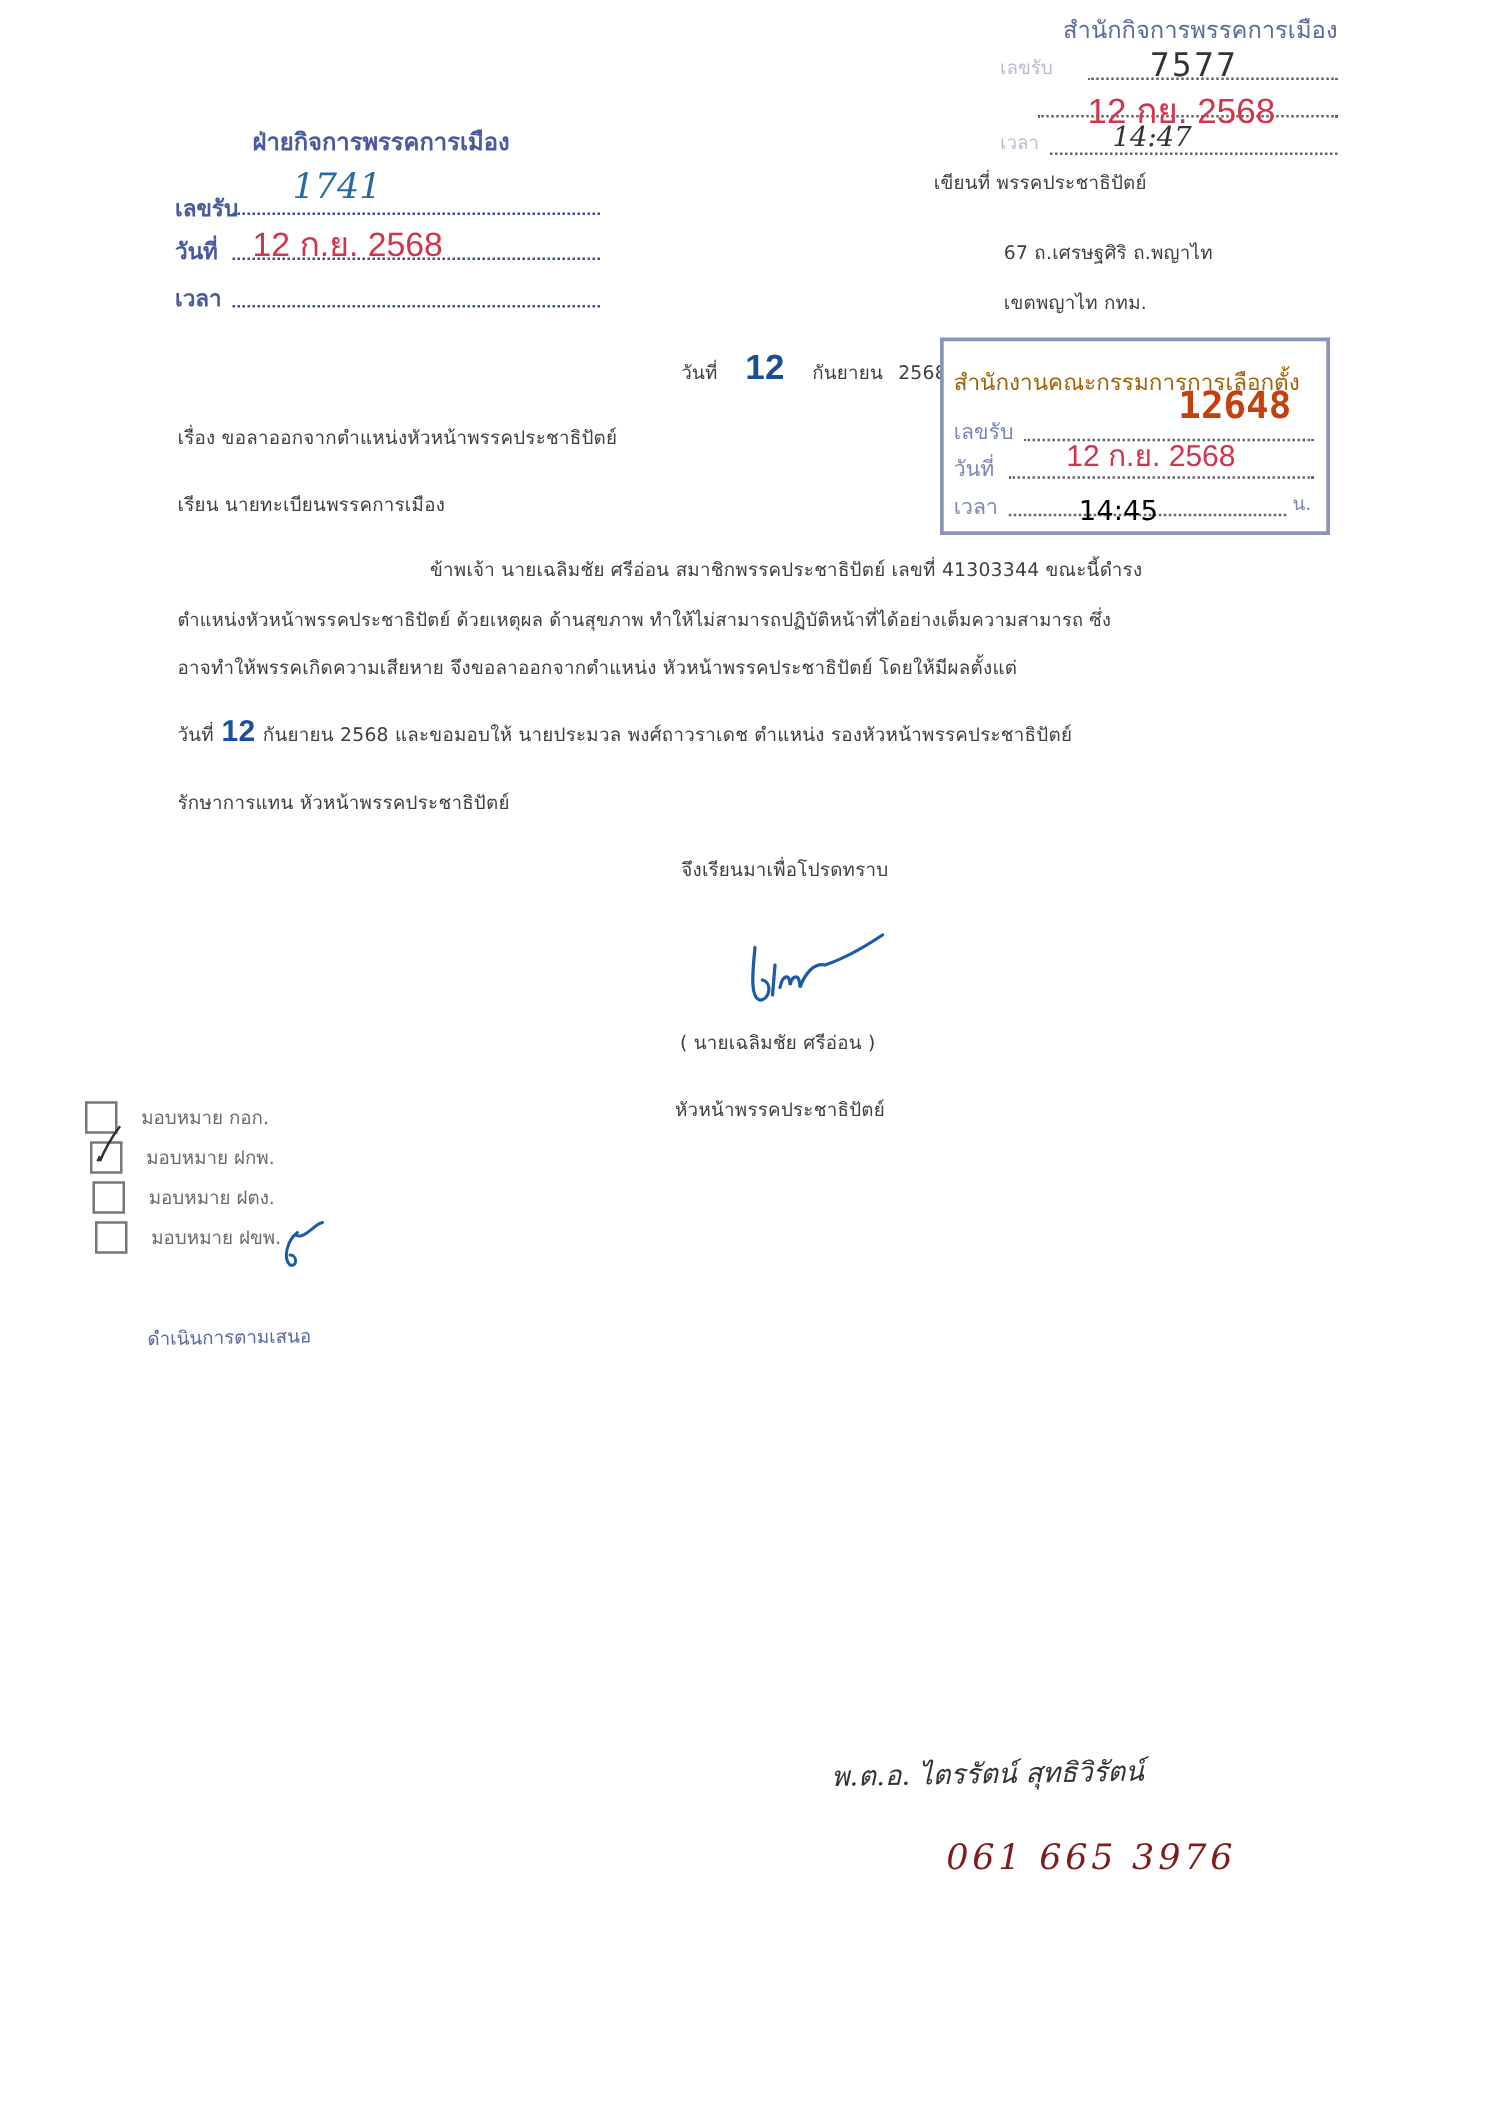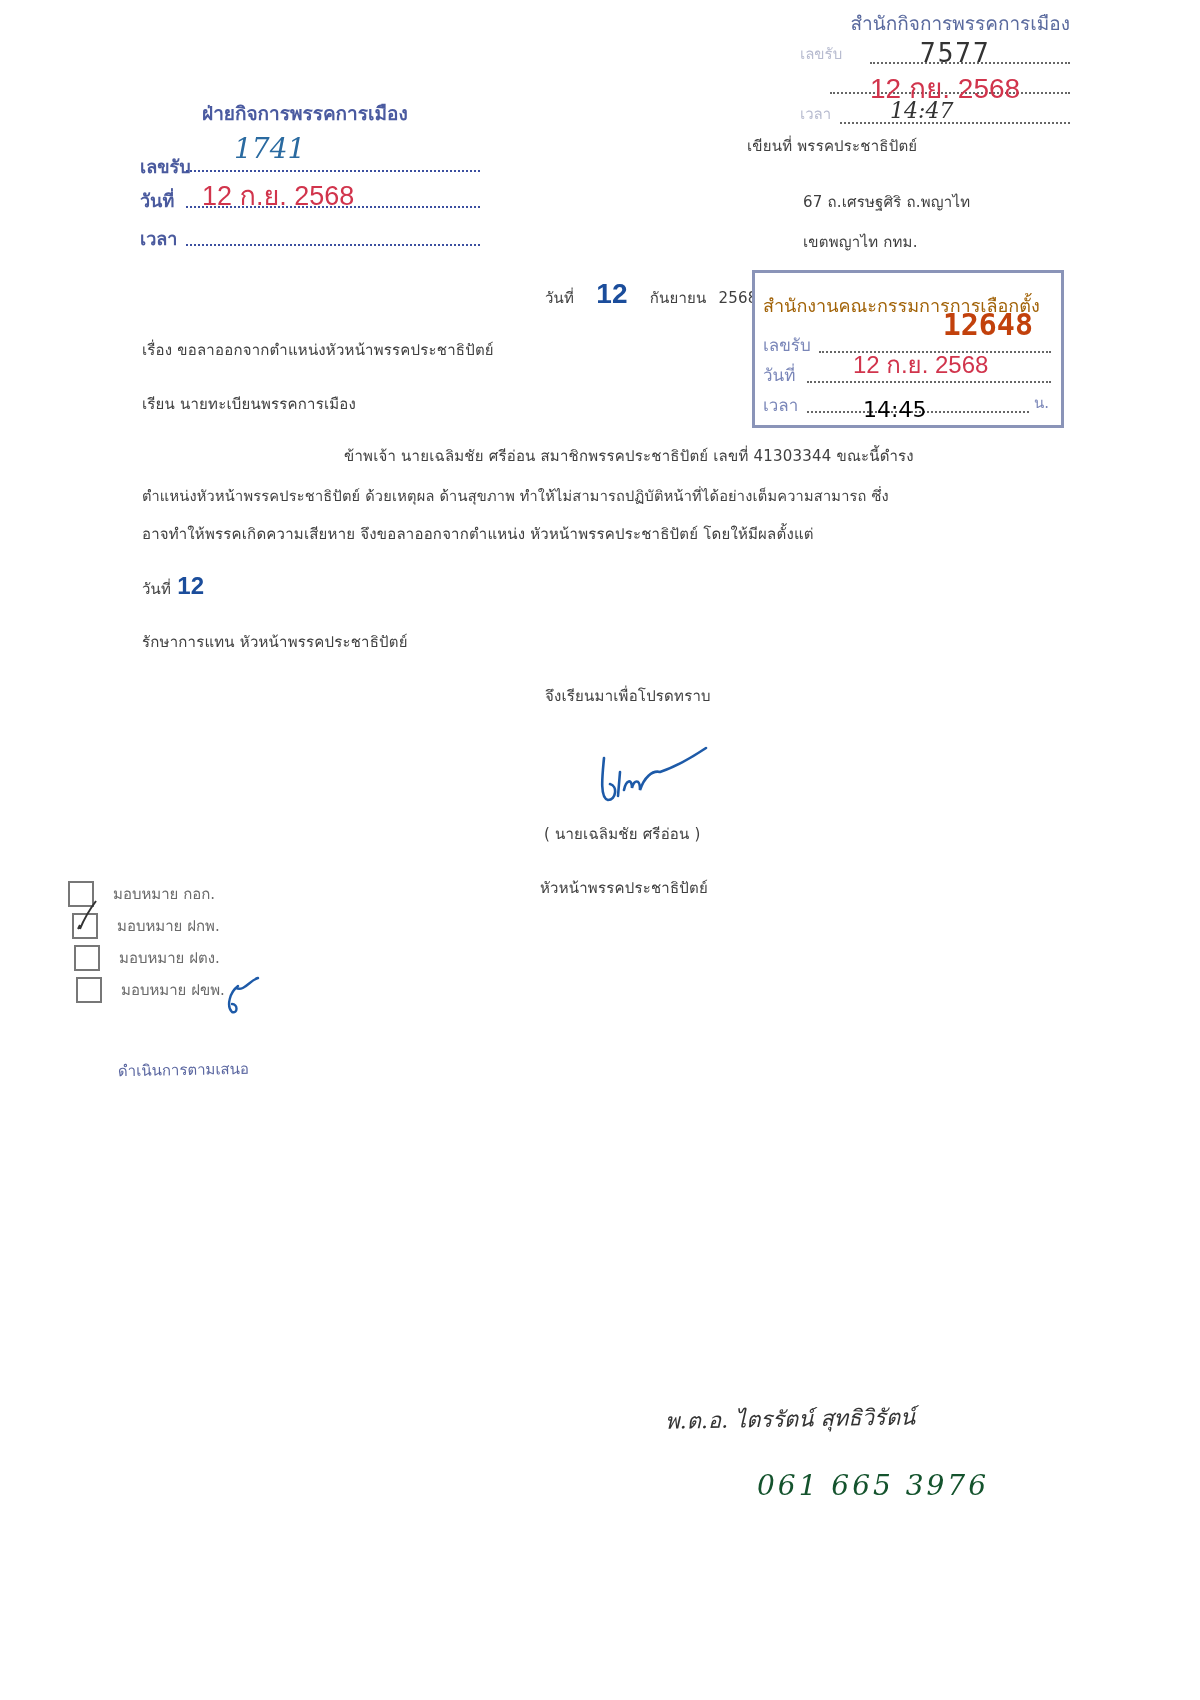--- a/index.html
+++ b/index.html
@@ -99,20 +99,21 @@
   <span>เรียน</span>
   <span>นายทะเบียนพรรคการเมือง</span>
 </div>
 
 <div class="abs doc" style="left:344px; top:444px;">ข้าพเจ้า นายเฉลิมชัย ศรีอ่อน สมาชิกพรรคประชาธิปัตย์ เลขที่ 41303344 ขณะนี้ดำรง</div>
 <div class="abs doc" style="left:142px; top:484px; font-size:14.6px;">ตำแหน่งหัวหน้าพรรคประชาธิปัตย์ ด้วยเหตุผล ด้านสุขภาพ ทำให้ไม่สามารถปฏิบัติหน้าที่ได้อย่างเต็มความสามารถ ซึ่ง</div>
 <div class="abs doc" style="left:142px; top:522px;">อาจทำให้พรรคเกิดความเสียหาย จึงขอลาออกจากตำแหน่ง หัวหน้าพรรคประชาธิปัตย์ โดยให้มีผลตั้งแต่</div>
 <div class="abs doc" style="left:142px; top:572px; display:flex; align-items:baseline; gap:6px;">
   <span>วันที่</span>
   <span class="bold-num" style="font-size:24px;">12</span>
+  <span>กันยายน 2568 และขอมอบให้ นายประมวล พงศ์ถาวราเดช ตำแหน่ง รองหัวหน้าพรรคประชาธิปัตย์</span>
 </div>
 <div class="abs doc" style="left:142px; top:630px;">รักษาการแทน หัวหน้าพรรคประชาธิปัตย์</div>
 
 <div class="abs doc" style="left:545px; top:684px;">จึงเรียนมาเพื่อโปรดทราบ</div>
 
 <div class="abs" style="left:598px; top:738px;">
   <svg width="115" height="72" viewBox="0 0 115 72">
     <path d="M6 20 C 4 40, 2 60, 10 62 C 18 62, 20 48, 12 46 M22 34 L 20 58 M26 52 C 28 42, 34 40, 34 50 C 36 42, 42 40, 42 52 C 46 40, 54 32, 62 34 C 74 30, 90 22, 108 10" fill="none" stroke="#1d5aa8" stroke-width="2.6" stroke-linecap="round"></path>
   </svg>
 </div>
@@ -143,14 +144,14 @@
 </div>
 <div class="abs" style="left:222px; top:976px;">
   <svg width="40" height="44" viewBox="0 0 40 44">
     <path d="M16 10 C 8 16, 4 30, 10 36 C 16 38, 16 28, 10 28 M14 12 C 22 16, 28 4, 36 2" fill="none" stroke="#1d5aa8" stroke-width="2.4" stroke-linecap="round"></path>
   </svg>
 </div>
 <div class="abs" style="left:118px; top:1058px; font-size:15px; color:#5a66a0; transform:rotate(-1deg);">ดำเนินการตามเสนอ</div>
 
 <div class="abs" style="left:665px; top:1400px; width:430px;">
   <div style="font-family:'DejaVu Serif', serif; font-style:italic; font-size:22px; color:#333; transform:rotate(-1deg); white-space:nowrap;">พ.ต.อ. ไตรรัตน์ สุทธิวิรัตน์</div>
-  <div style="font-family:'DejaVu Serif', serif; font-style:italic; font-size:28px; color:#14532d; margin-top:34px; margin-left:92px; letter-spacing:3px;">061 665 3976</div>
+  <div style="font-family:'DejaVu Serif', serif; font-style:italic; font-size:28px; color:#7f1d1d; margin-top:34px; margin-left:92px; letter-spacing:3px;">061 665 3976</div>
 </div>
 
 </body></html>

